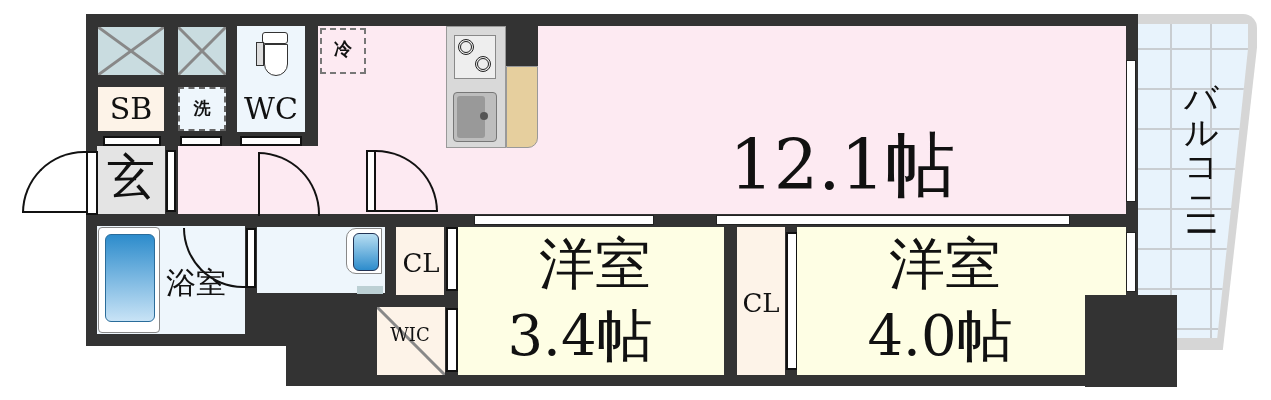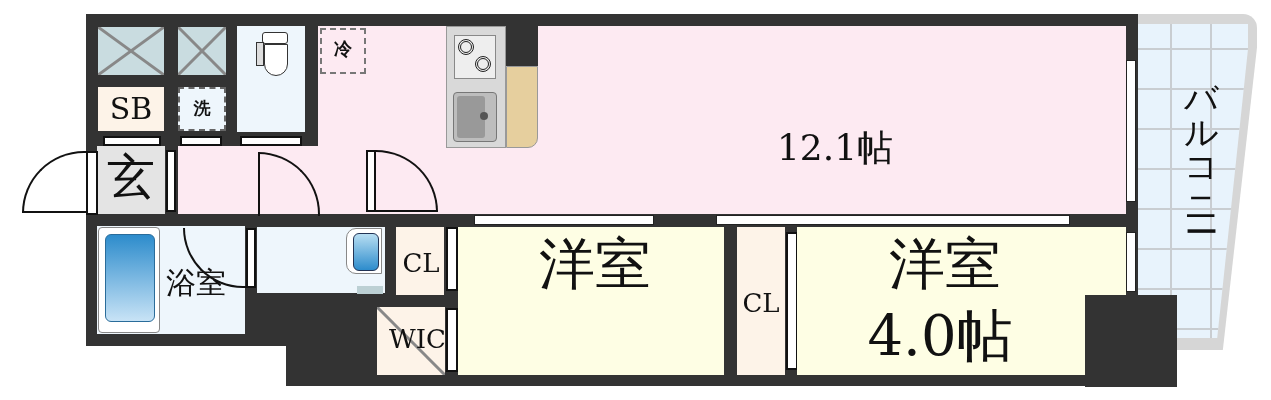--- a/index.html
+++ b/index.html
@@ -21,21 +21,21 @@
     background-image:linear-gradient(#c9cdd1 2px,transparent 2px),linear-gradient(90deg,#c9cdd1 2px,transparent 2px);background-size:40px 40px;background-position:0 24px,32px 0;"></div>
   <div class="lbl" style="left:1180px;top:60px;width:40px;font-size:34px;writing-mode:vertical-rl;line-height:1.1;">バルコニー</div>
 
   <div class="abs wall" style="left:86px;top:14px;width:1052px;height:332px;"></div>
   <div class="abs wall" style="left:286px;top:346px;width:890px;height:40px;"></div>
   <div class="abs wall" style="left:1085px;top:295px;width:92px;height:92px;"></div>
   <div class="abs" style="left:86px;top:346px;width:200px;height:54px;background:#fff;"></div>
 
   <div class="room" style="left:318px;top:26px;width:808px;height:188px;background:#fdeaf2;"></div>
   <div class="room" style="left:178px;top:146px;width:200px;height:68px;background:#fdeaf2;"></div>
-  <div class="lbl" style="left:715px;top:130px;width:240px;font-size:36px;">12.1帖</div>
+  <div class="lbl" style="left:715px;top:130px;width:240px;font-size:70px;text-align:right;">12.1帖</div>
 
   <div class="abs" style="left:320px;top:28px;width:46px;height:46px;border:2px dashed #777;box-sizing:border-box;"></div>
   <div class="lbl" style="left:320px;top:40px;width:46px;font-size:18px;font-family:'DejaVu Sans',sans-serif;font-weight:bold;">冷</div>
 
   <div class="abs" style="left:446px;top:26px;width:60px;height:122px;background:#d9d9d9;border:1px solid #999;box-sizing:border-box;"></div>
   <div class="abs" style="left:454px;top:35px;width:42px;height:44px;background:#eee;border:1px solid #888;box-sizing:border-box;">
     <div class="abs" style="left:3px;top:3px;width:16px;height:16px;border-radius:50%;border:3px double #222;box-sizing:border-box;"></div>
     <div class="abs" style="left:20px;top:20px;width:16px;height:16px;border-radius:50%;border:3px double #222;box-sizing:border-box;"></div>
   </div>
   <div class="abs" style="left:453px;top:92px;width:44px;height:50px;background:#bdbdbd;border:1px solid #777;border-radius:4px;box-sizing:border-box;">
@@ -63,20 +63,21 @@
 
   <div class="room" style="left:178px;top:87px;width:48px;height:44px;background:#eef6fc;border:2px dashed #666;"></div>
   <div class="lbl" style="left:178px;top:100px;width:48px;font-size:17px;font-family:'DejaVu Sans',sans-serif;font-weight:bold;">洗</div>
 
   <div class="room" style="left:237px;top:26px;width:68px;height:106px;background:#eef6fc;"></div>
   <div class="abs" style="left:258px;top:32px;width:32px;height:42px;">
     <div class="abs" style="left:4px;top:0;width:24px;height:10px;border:1.5px solid #333;border-radius:3px;background:#fff;"></div>
     <div class="abs" style="left:6px;top:12px;width:22px;height:30px;border:1.5px solid #333;border-radius:0 0 12px 12px;background:#fff;"></div>
     <div class="abs" style="left:-2px;top:10px;width:6px;height:22px;border:1px solid #333;background:#ddd;"></div>
   </div>
+  <div class="lbl" style="left:237px;top:94px;width:68px;font-size:30px;">WC</div>
 
   <div class="room" style="left:97px;top:146px;width:68px;height:68px;background:#e4e4e4;"></div>
   <div class="lbl" style="left:97px;top:152px;width:68px;font-size:48px;">玄</div>
   <div class="door" style="left:86px;top:151px;width:12px;height:64px;"></div>
   <div class="abs" style="left:22px;top:151px;width:64px;height:62px;border-top:2px solid #111;border-left:2px solid #111;border-radius:64px 0 0 0;border-bottom:2px solid #111;box-sizing:border-box;"></div>
   <div class="door" style="left:103px;top:136px;width:58px;height:10px;"></div>
 
   <div class="door" style="left:180px;top:136px;width:42px;height:10px;"></div>
   <div class="door" style="left:240px;top:136px;width:62px;height:10px;"></div>
   <div class="abs" style="left:258px;top:152px;width:62px;height:64px;border-top:2px solid #111;border-right:2px solid #111;border-left:2px solid #111;border-radius:0 62px 0 0;box-sizing:border-box;"></div>
@@ -100,25 +101,26 @@
 
   <div class="room" style="left:396px;top:227px;width:48px;height:68px;background:#fdf3e8;"></div>
   <div class="lbl" style="left:396px;top:250px;width:50px;font-size:26px;">CL</div>
   <div class="door" style="left:446px;top:227px;width:12px;height:64px;"></div>
 
   <div class="room" style="left:377px;top:307px;width:68px;height:68px;background:#fdf3e8;">
     <svg width="68" height="68" style="position:absolute;left:0;top:0">
         <line x1="0" y1="0" x2="68" y2="68" stroke="#888" stroke-width="3"></line>
       </svg>
   </div>
-  <div class="lbl" style="left:374px;top:326px;width:72px;font-size:26px;text-align:right;">WIC</div>
+  <div class="lbl" style="left:374px;top:326px;width:72px;font-size:18px;">WIC</div>
   <div class="door" style="left:446px;top:308px;width:12px;height:64px;"></div>
 
   <div class="room" style="left:458px;top:227px;width:266px;height:148px;background:#fefee4;"></div>
   <div class="lbl" style="left:480px;top:236px;width:230px;font-size:56px;">洋室</div>
+  <div class="lbl" style="left:480px;top:308px;width:200px;font-size:56px;">3.4帖</div>
   <div class="window" style="left:474px;top:215px;width:180px;height:10px;"></div>
 
   <div class="room" style="left:737px;top:227px;width:48px;height:148px;background:#fdf3e8;"></div>
   <div class="lbl" style="left:735px;top:290px;width:52px;font-size:26px;">CL</div>
   <div class="door" style="left:786px;top:232px;width:12px;height:138px;"></div>
 
   <div class="room" style="left:797px;top:227px;width:329px;height:148px;background:#fefee4;"></div>
   <div class="room" style="left:1085px;top:295px;width:92px;height:92px;background:#333;"></div>
   <div class="lbl" style="left:830px;top:236px;width:230px;font-size:56px;">洋室</div>
   <div class="lbl" style="left:840px;top:308px;width:200px;font-size:56px;">4.0帖</div>

